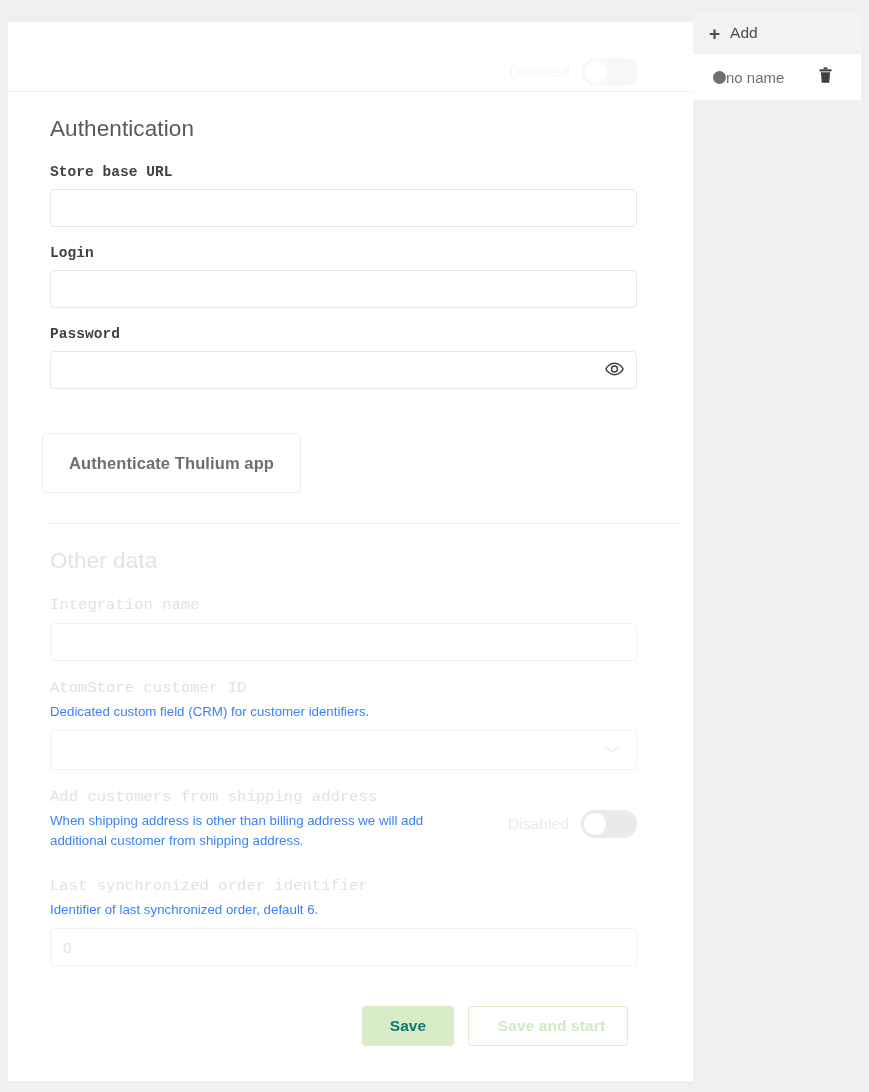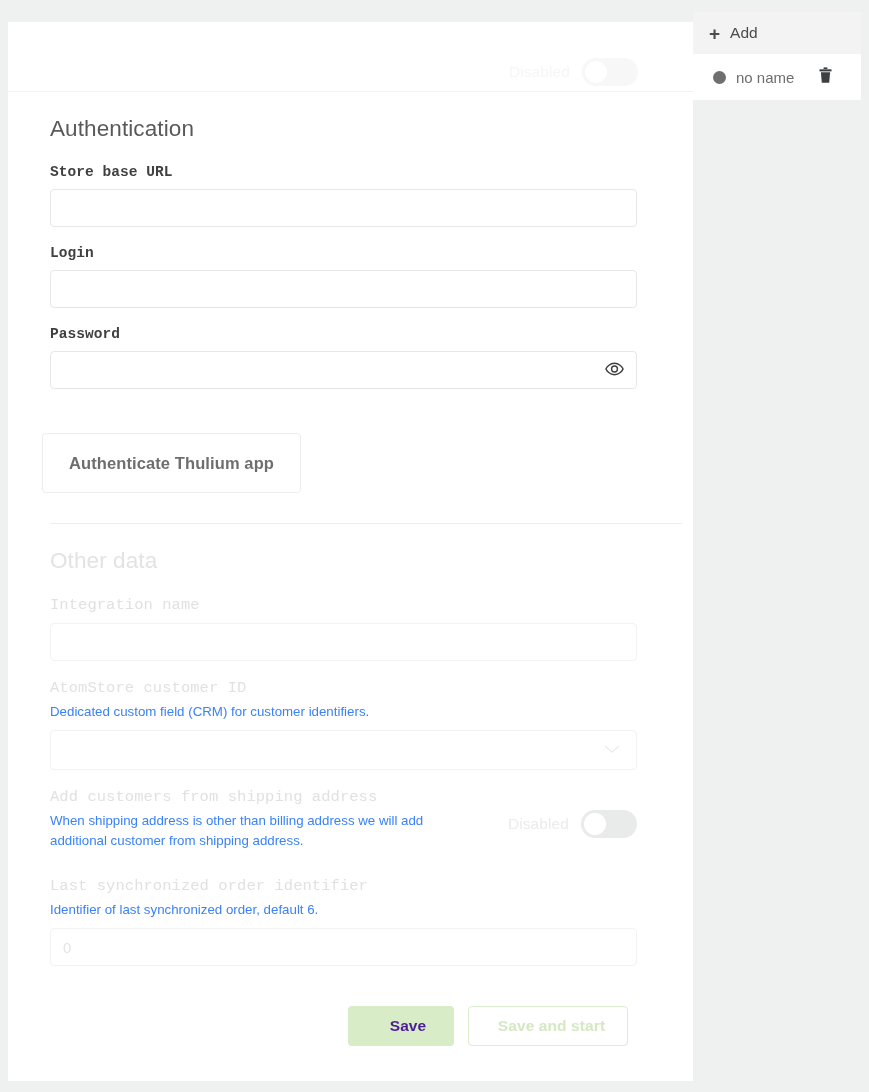--- a/index.html
+++ b/index.html
@@ -185,28 +185,27 @@
     justify-content: flex-end;
     align-items: center;
     gap: 14px;
     padding: 22px 35px 0 0;
   }
   .btn-save {
     width: 92px;
     height: 40px;
     border-radius: 4px;
     background: #d8ecc8;
-    color: #4c1d95;
+    color: #0f766e;
     font-size: 15.5px;
     font-weight: bold;
     display: flex;
     align-items: center;
     justify-content: center;
     letter-spacing: 0.1px;
-    padding-left: 14px;
   }
   .btn-save-start {
     width: 160px;
     height: 40px;
     border-radius: 4px;
     background: #ffffff;
     border: 1px solid #dcedcd;
     color: #d4e8c4;
     font-size: 15.5px;
     font-weight: bold;
@@ -242,21 +241,21 @@
   .sb-add .lbl {
     font-size: 15.5px;
     color: #4a4b4d;
   }
   .sb-item {
     height: 46px;
     background: #ffffff;
     display: flex;
     align-items: center;
     padding-left: 20px;
-    gap: 10px;
+    gap: 0;
   }
   .sb-dot {
     width: 13px;
     height: 13px;
     border-radius: 50%;
     background: #6e6f71;
     flex: none;
   }
   .sb-name {
     font-size: 15px;

